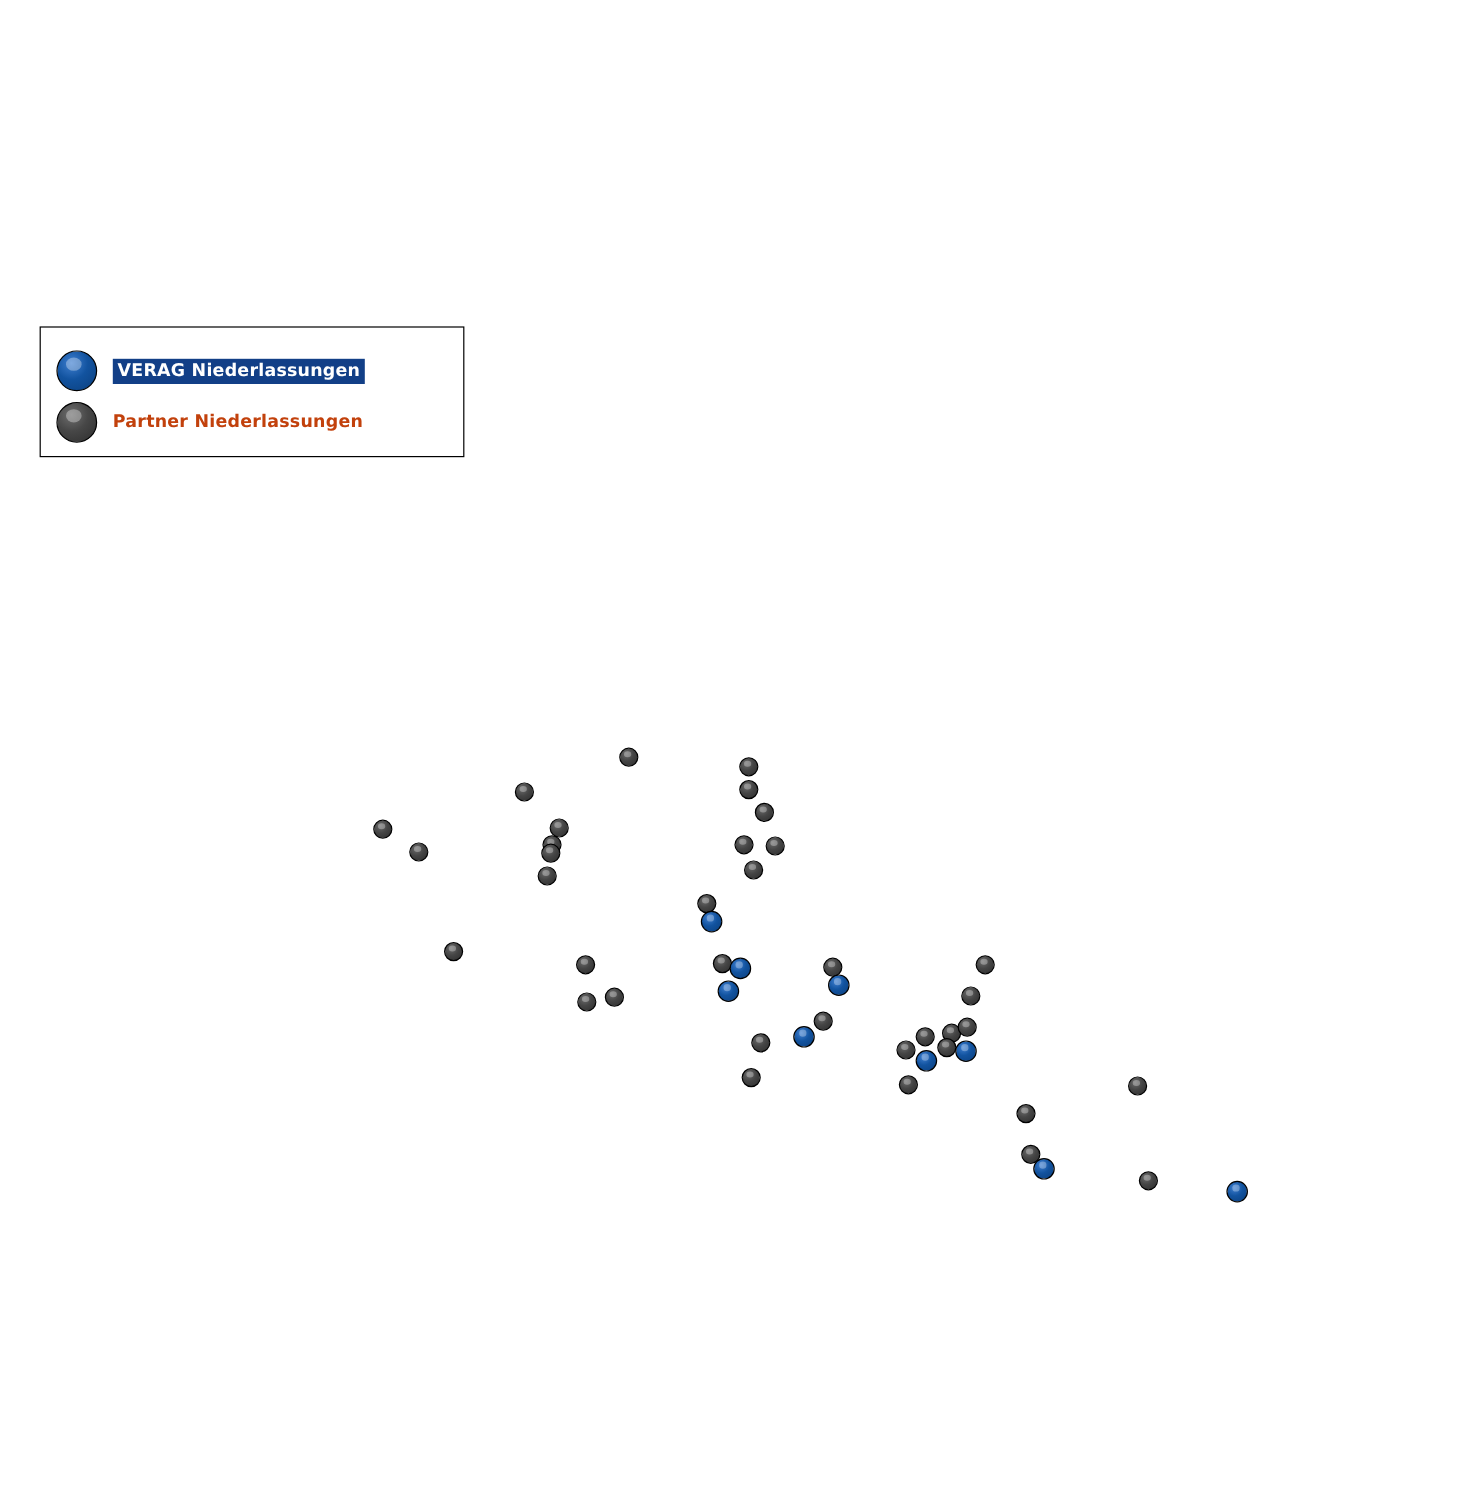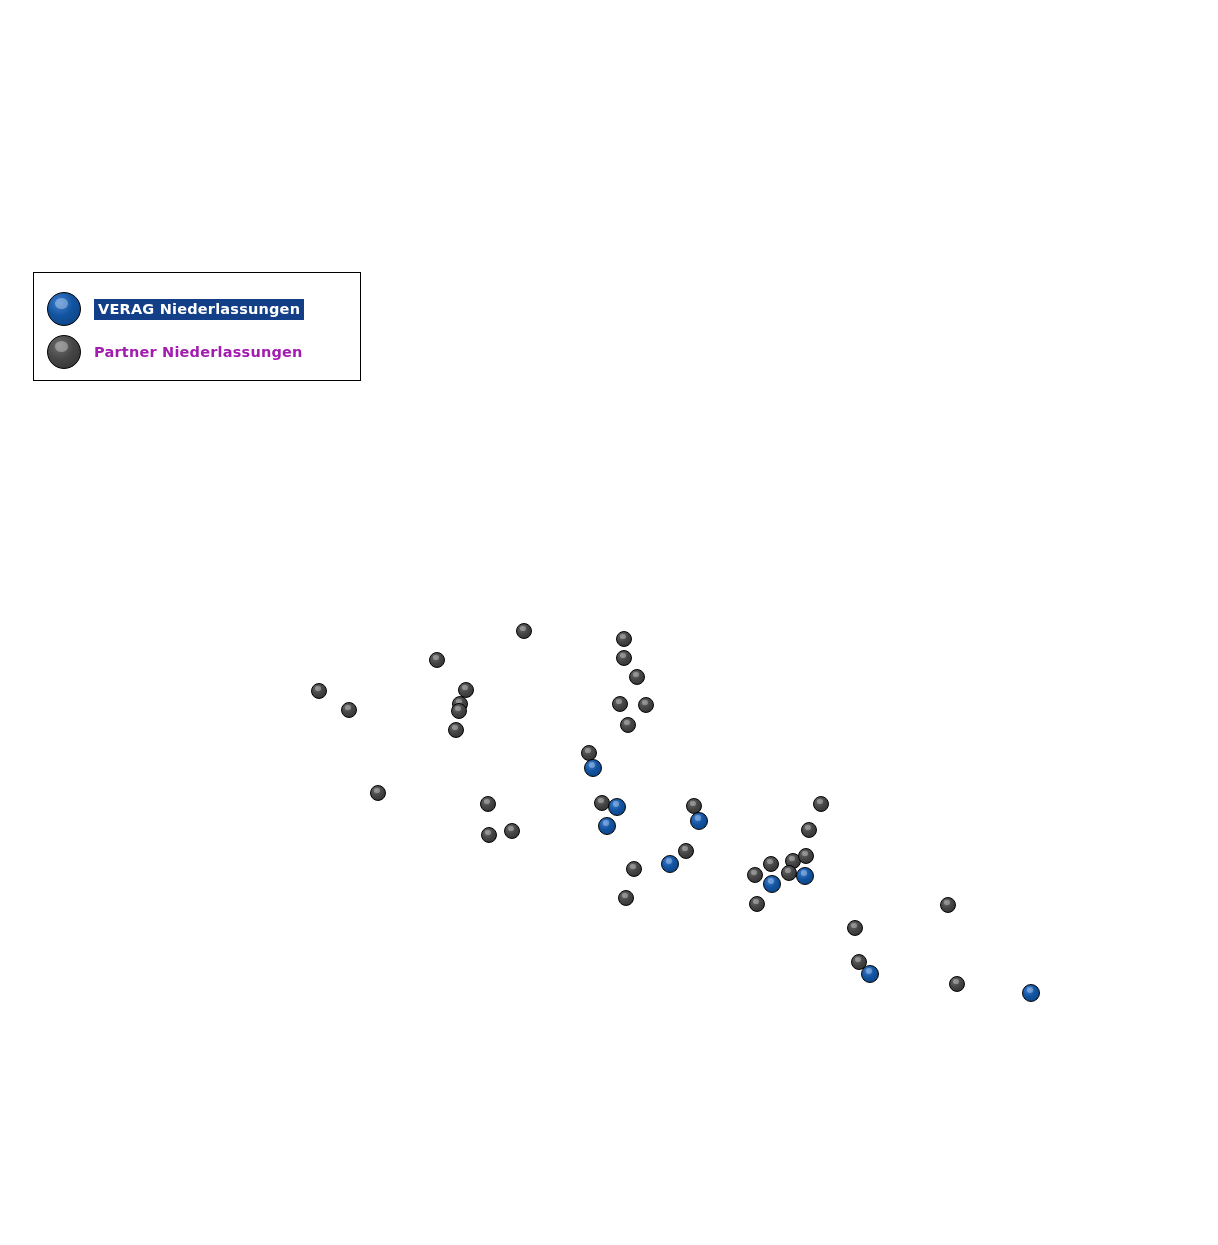--- a/index.html
+++ b/index.html
@@ -21,21 +21,21 @@
     top: 0;
     width: 1218px;
     height: 1245px;
   }
 
   
   #legend {
     position: absolute;
     left: 33px;
     top: 272px;
-    width: 328px;
+    width: 354px;
     height: 109px;
     box-sizing: border-box;
     background: #ffffff;
     border: 1.5px solid #000000;
   }
   .legend-row {
     position: absolute;
     left: 0;
     display: flex;
     align-items: center;
@@ -68,21 +68,21 @@
     background: radial-gradient(circle at 36% 30%, #3f7fd0 0%, #12539f 45%, #0b3f7e 100%);
   }
   .dot-partner {
     background: radial-gradient(circle at 36% 30%, #6e6e6e 0%, #474747 45%, #2e2e2e 100%);
   }
 
   .legend-label {
     margin-left: 13px;
     font-size: 14.5px;
     font-weight: bold;
-    color: #a21caf;
+    color: #c2410c;
     letter-spacing: 0.2px;
     white-space: nowrap;
   }
   .legend-label.selected {
     background: #123f87;
     color: #ffffff;
     padding: 2px 4px 3px 4px;
   }
 
   

